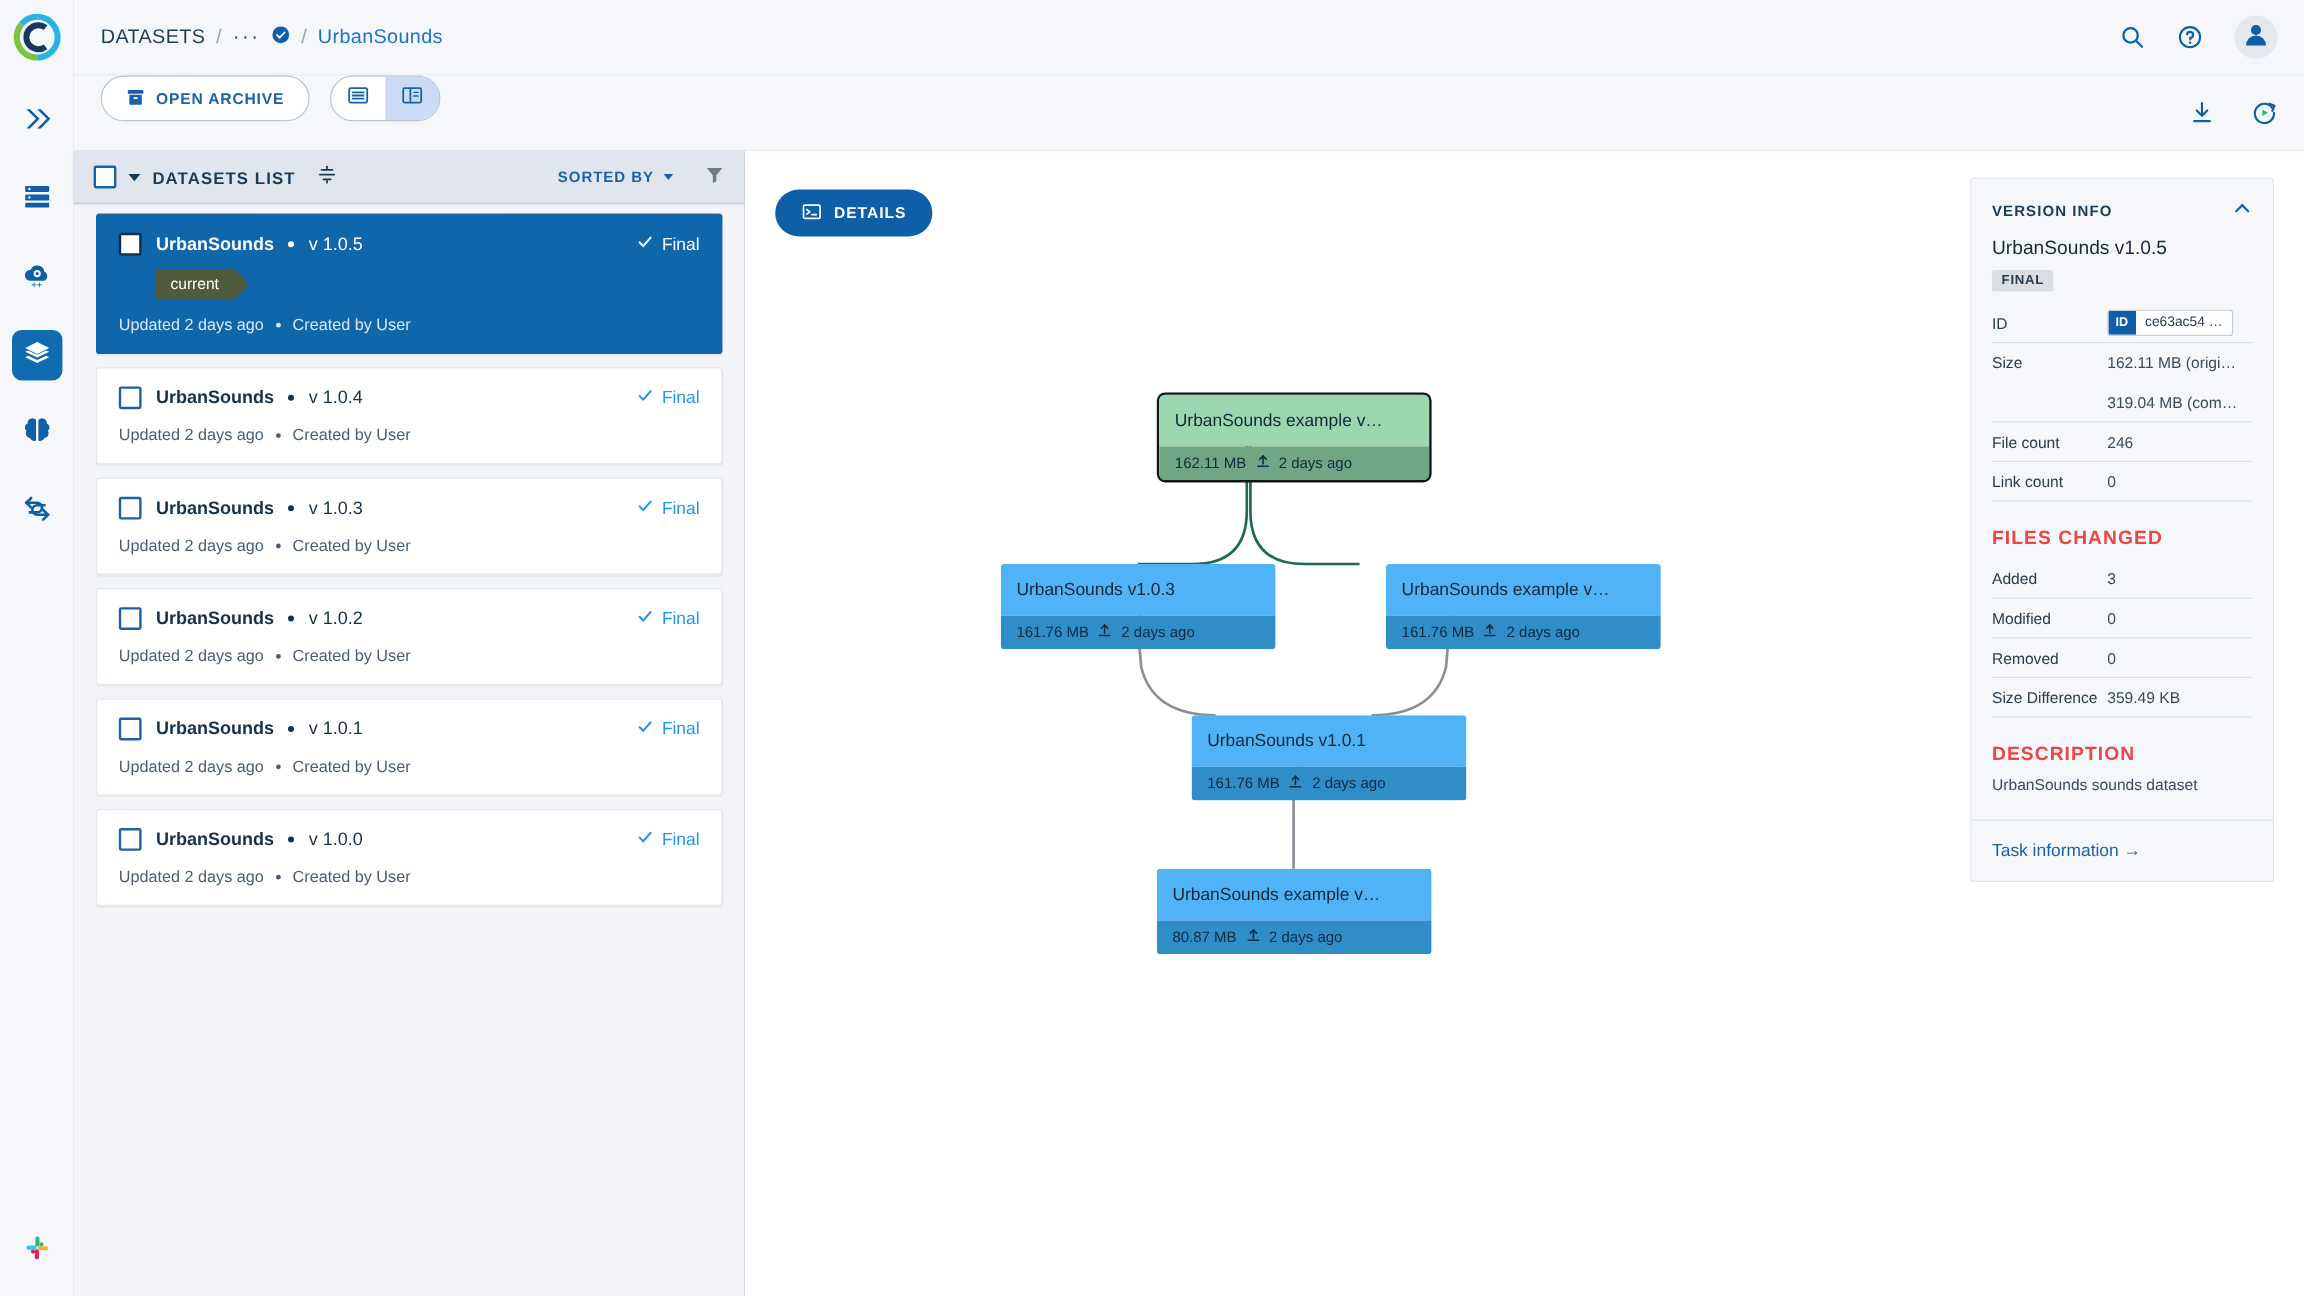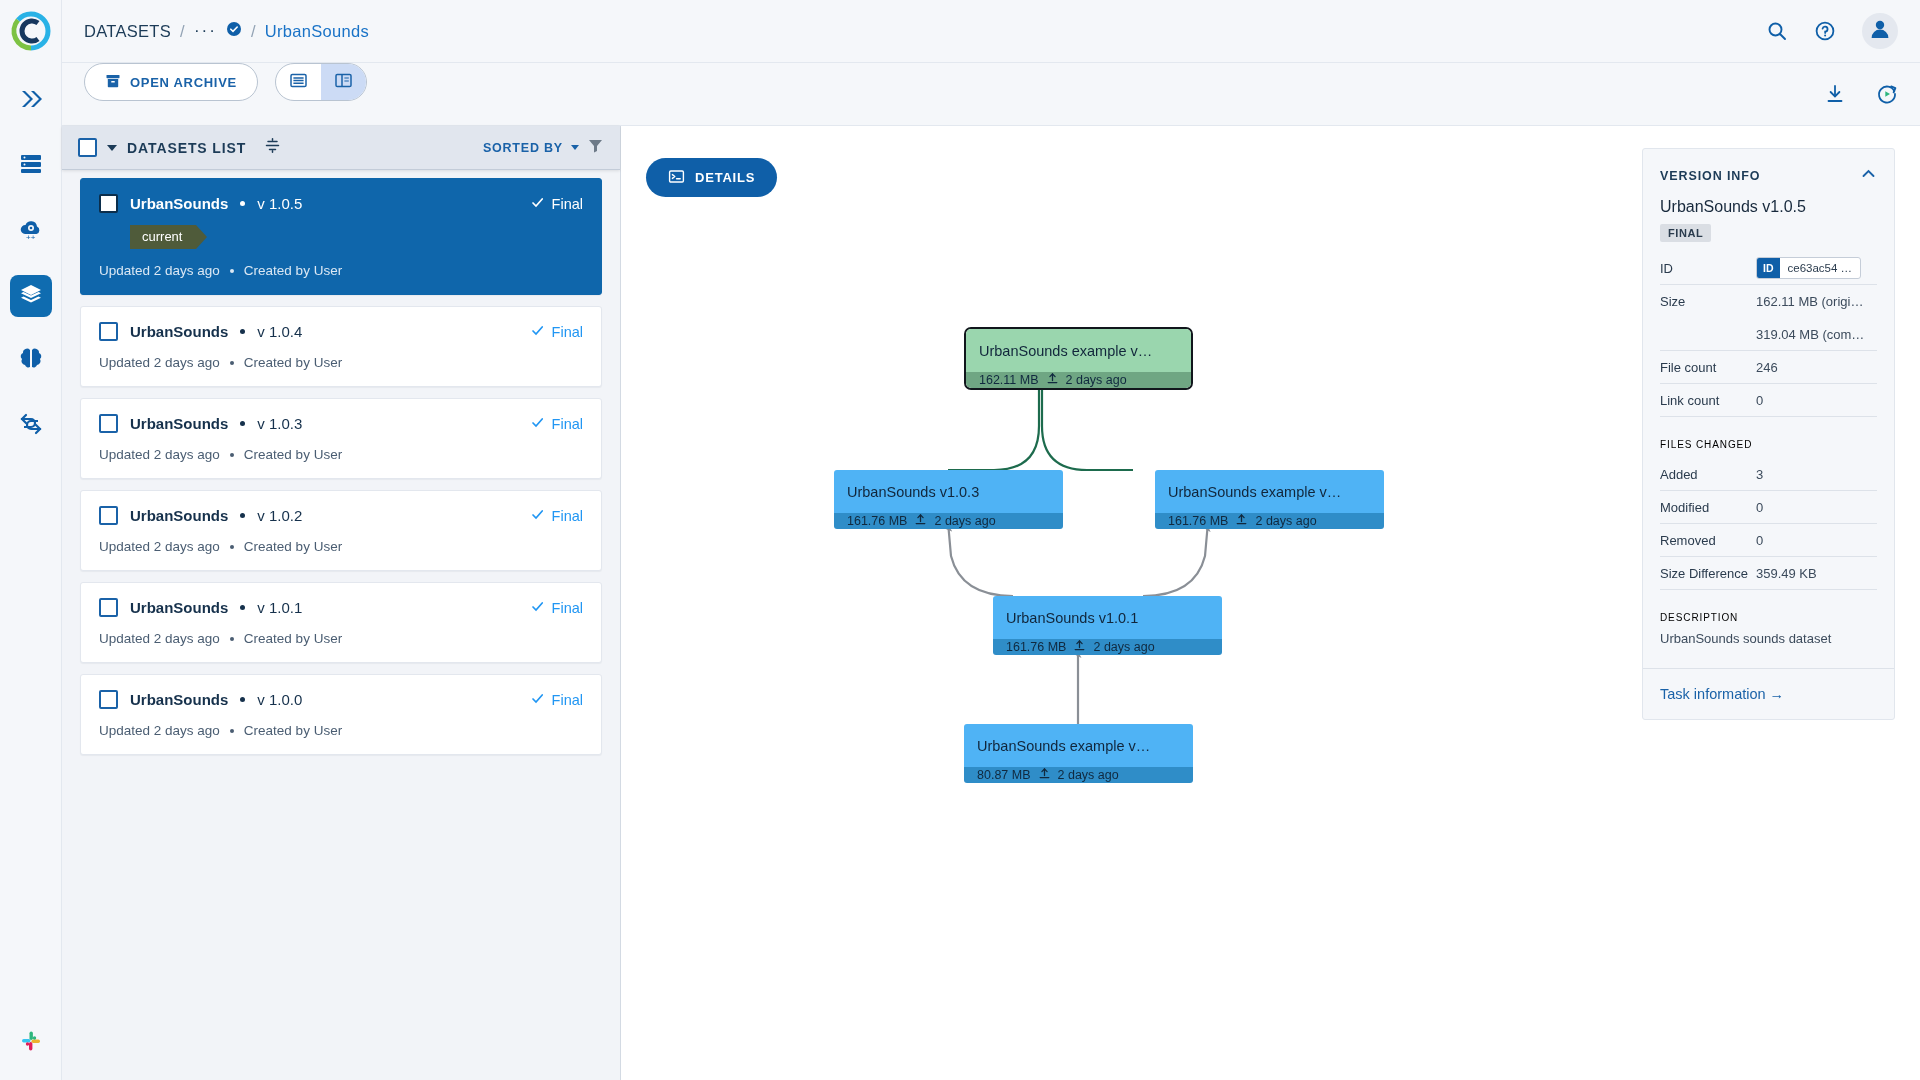--- a/index.html
+++ b/index.html
@@ -77,21 +77,21 @@
   }
   .chk {
     width: 19px; height: 19px; border: 2px solid #1a62a8; border-radius: 2px;
     background: #fff; cursor: pointer; flex: none;
   }
   .caret-dn {
     width: 0; height: 0; border-left: 5px solid transparent; border-right: 5px solid transparent;
     border-top: 6px solid #1c3b57; cursor: pointer;
   }
   .lh-title { font-size: 14px; font-weight: 700; color: #1c3b57; letter-spacing: .9px; }
-  .lh-right { margin-left: auto; display: flex; align-items: center; gap: 8px; }
+  .lh-right { margin-left: auto; display: flex; align-items: center; gap: 26px; }
   .sortby { display: flex; align-items: center; gap: 8px; color: #1a62a8; font-size: 12.5px; font-weight: 700; letter-spacing: .8px; cursor: pointer; }
   .caret-dn.sm { border-left-width: 4px; border-right-width: 4px; border-top: 5px solid #1a62a8; }
 
   .vlist { padding: 8px 18px 0 18px; }
   .vcard {
     background: #ffffff; border: 1px solid #e3e7ee; border-radius: 3px;
     margin-bottom: 11px; padding: 15px 18px 16px 18px; cursor: pointer;
     box-shadow: 0 1px 1px rgba(16,32,56,.05);
   }
   .vcard.selected { background: #0f66ab; border-color: #0f66ab; }
@@ -126,21 +126,21 @@
   }
   .details-btn {
     position: absolute; left: 25px; top: 32px;
     display: flex; align-items: center; gap: 10px;
     height: 39px; padding: 0 22px; border-radius: 20px;
     background: #0f5fa8; color: #fff; font-size: 13px; font-weight: 700;
     letter-spacing: .8px; cursor: pointer; border: none;
   }
   .gnode { position: absolute; width: 229px; border-radius: 3px; overflow: hidden; cursor: pointer; }
   .gnode .gtop { height: 43px; display: flex; align-items: center; padding: 0 13px; font-size: 14.5px; color: #11263b; }
-  .gnode .gbot { height: 16px; display: flex; align-items: center; gap: 7px; padding: 0 13px; font-size: 12.5px; color: #10293f; }
+  .gnode .gbot { height: 28px; display: flex; align-items: center; gap: 7px; padding: 0 13px; font-size: 12.5px; color: #10293f; }
   .gnode.blue .gtop { background: #4fb3f5; }
   .gnode.blue .gbot { background: #2f8dc8; }
   .gnode.green { border: 2.5px solid #11161c; border-radius: 7px; }
   .gnode.green .gtop { background: #9ad6ae; }
   .gnode.green .gbot { background: #6fa683; }
 
   
   .infopanel {
     position: absolute; right: 25px; top: 148px; width: 253px;
     background: #f5f7fa; border: 1px solid #e1e6ed; border-radius: 3px;
@@ -161,21 +161,21 @@
   .kv { display: flex; align-items: center; min-height: 33px; border-bottom: 1px solid #dde2e9; font-size: 13px; }
   .kv .k { width: 96px; color: #2a3b4d; flex: none; }
   .kv .v { color: #3c4b5c; flex: 1; overflow: hidden; white-space: nowrap; text-overflow: ellipsis; }
   .kv.noline { border-bottom: none; }
   .idchip {
     display: inline-flex; align-items: center; border: 1px solid #c5cdd8;
     border-radius: 3px; overflow: hidden; background: #fff; height: 22px; cursor: pointer;
   }
   .idchip .tagpart { background: #0f5fa8; color: #fff; font-size: 10.5px; font-weight: 700; padding: 0 6px; height: 100%; display: flex; align-items: center; }
   .idchip .valpart { font-size: 11.5px; color: #2a3b4d; padding: 0 8px; }
-  .sect-t { font-size: 10px; font-weight: 400; color: #000000; letter-spacing: .9px; margin: 22px 0 8px 0; }
+  .sect-t { font-size: 16px; font-weight: 700; color: #ef4444; letter-spacing: .9px; margin: 22px 0 8px 0; }
   .desc-text { font-size: 13px; color: #3c4b5c; margin-top: 6px; }
   .ip-foot { border-top: 1px solid #dde2e9; margin-top: 22px; padding: 16px 17px 2px 17px; }
   .task-link { font-size: 14.5px; color: #1a62a8; cursor: pointer; }
 </style>
 </head>
 <body>
 
 <div id="app">
 
   <div class="rail">

